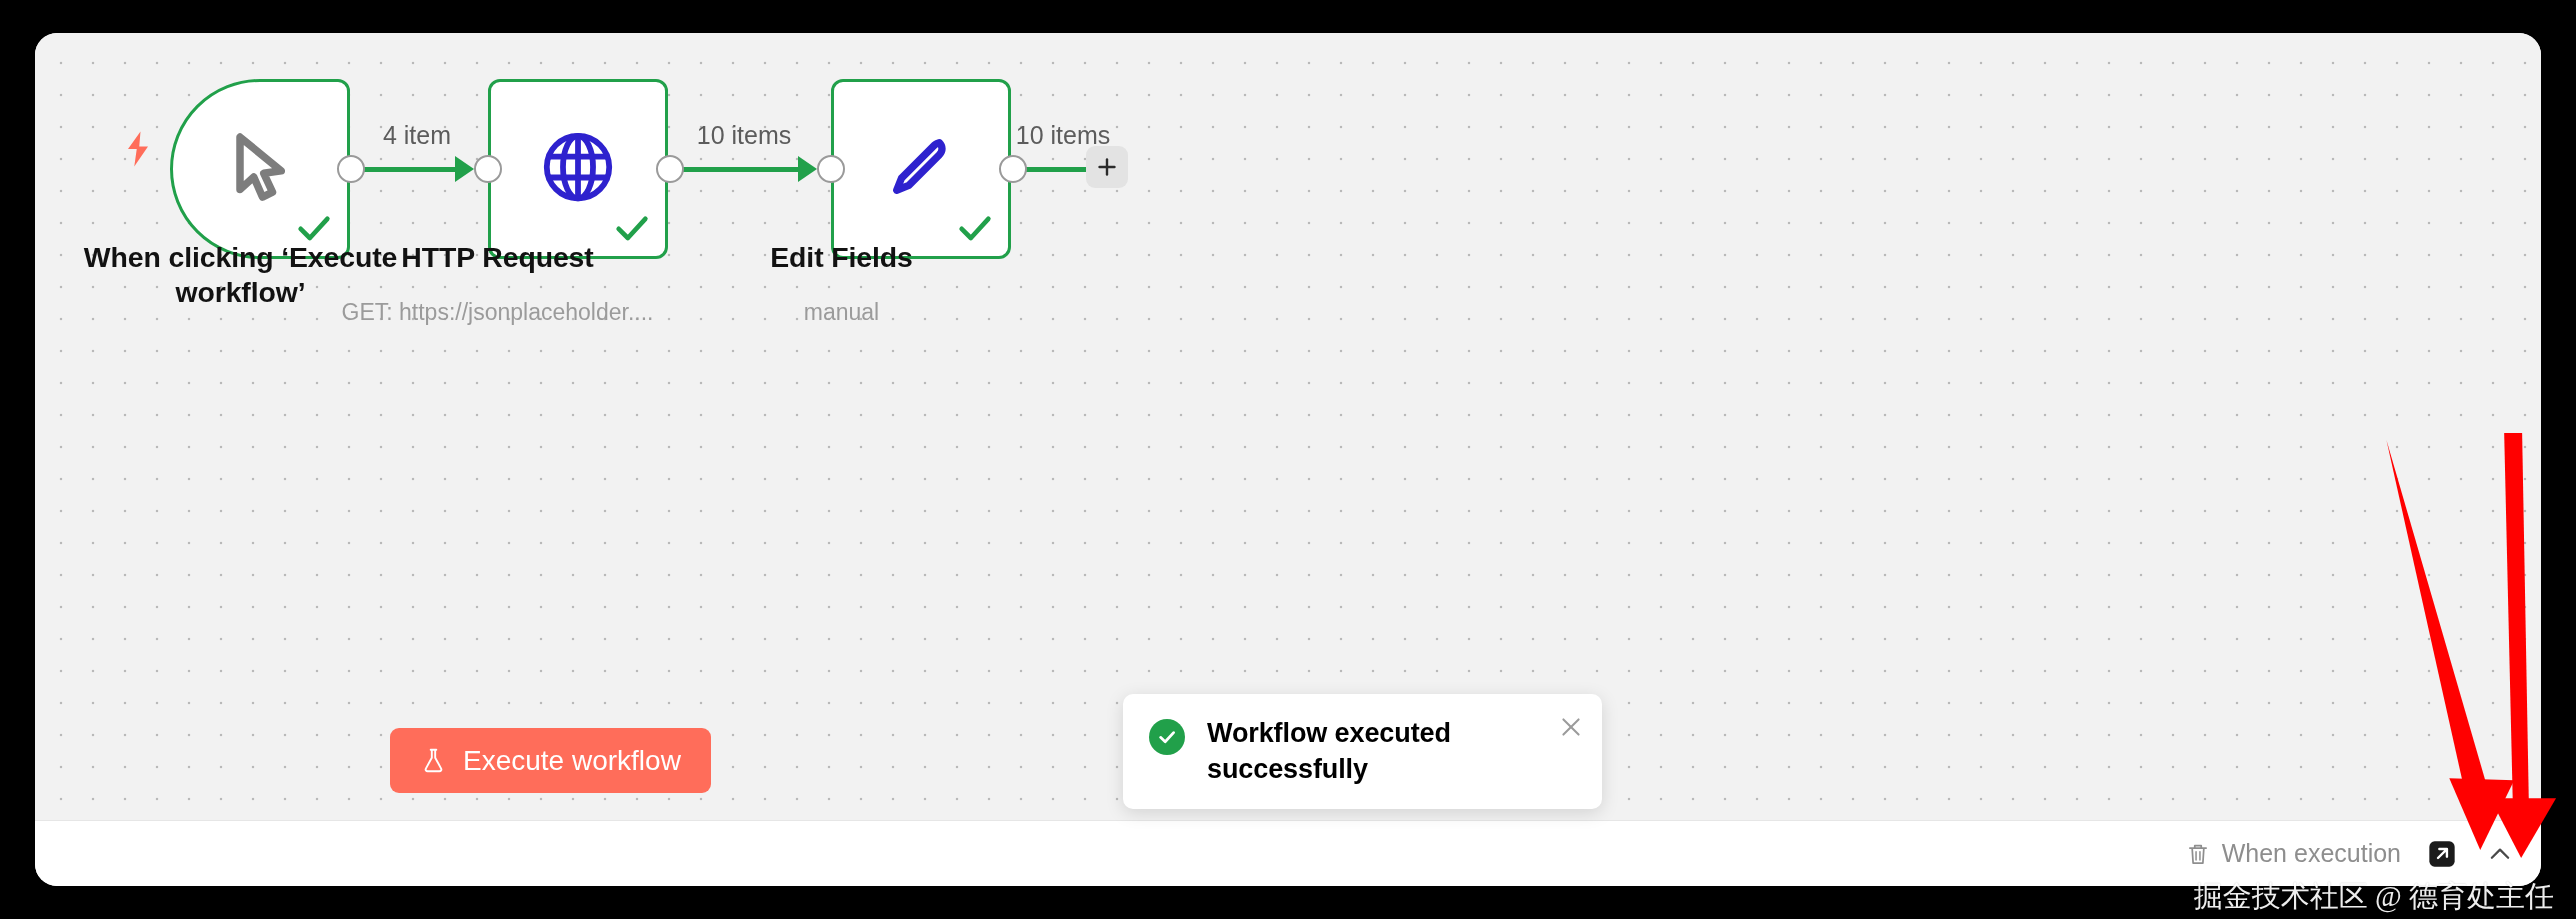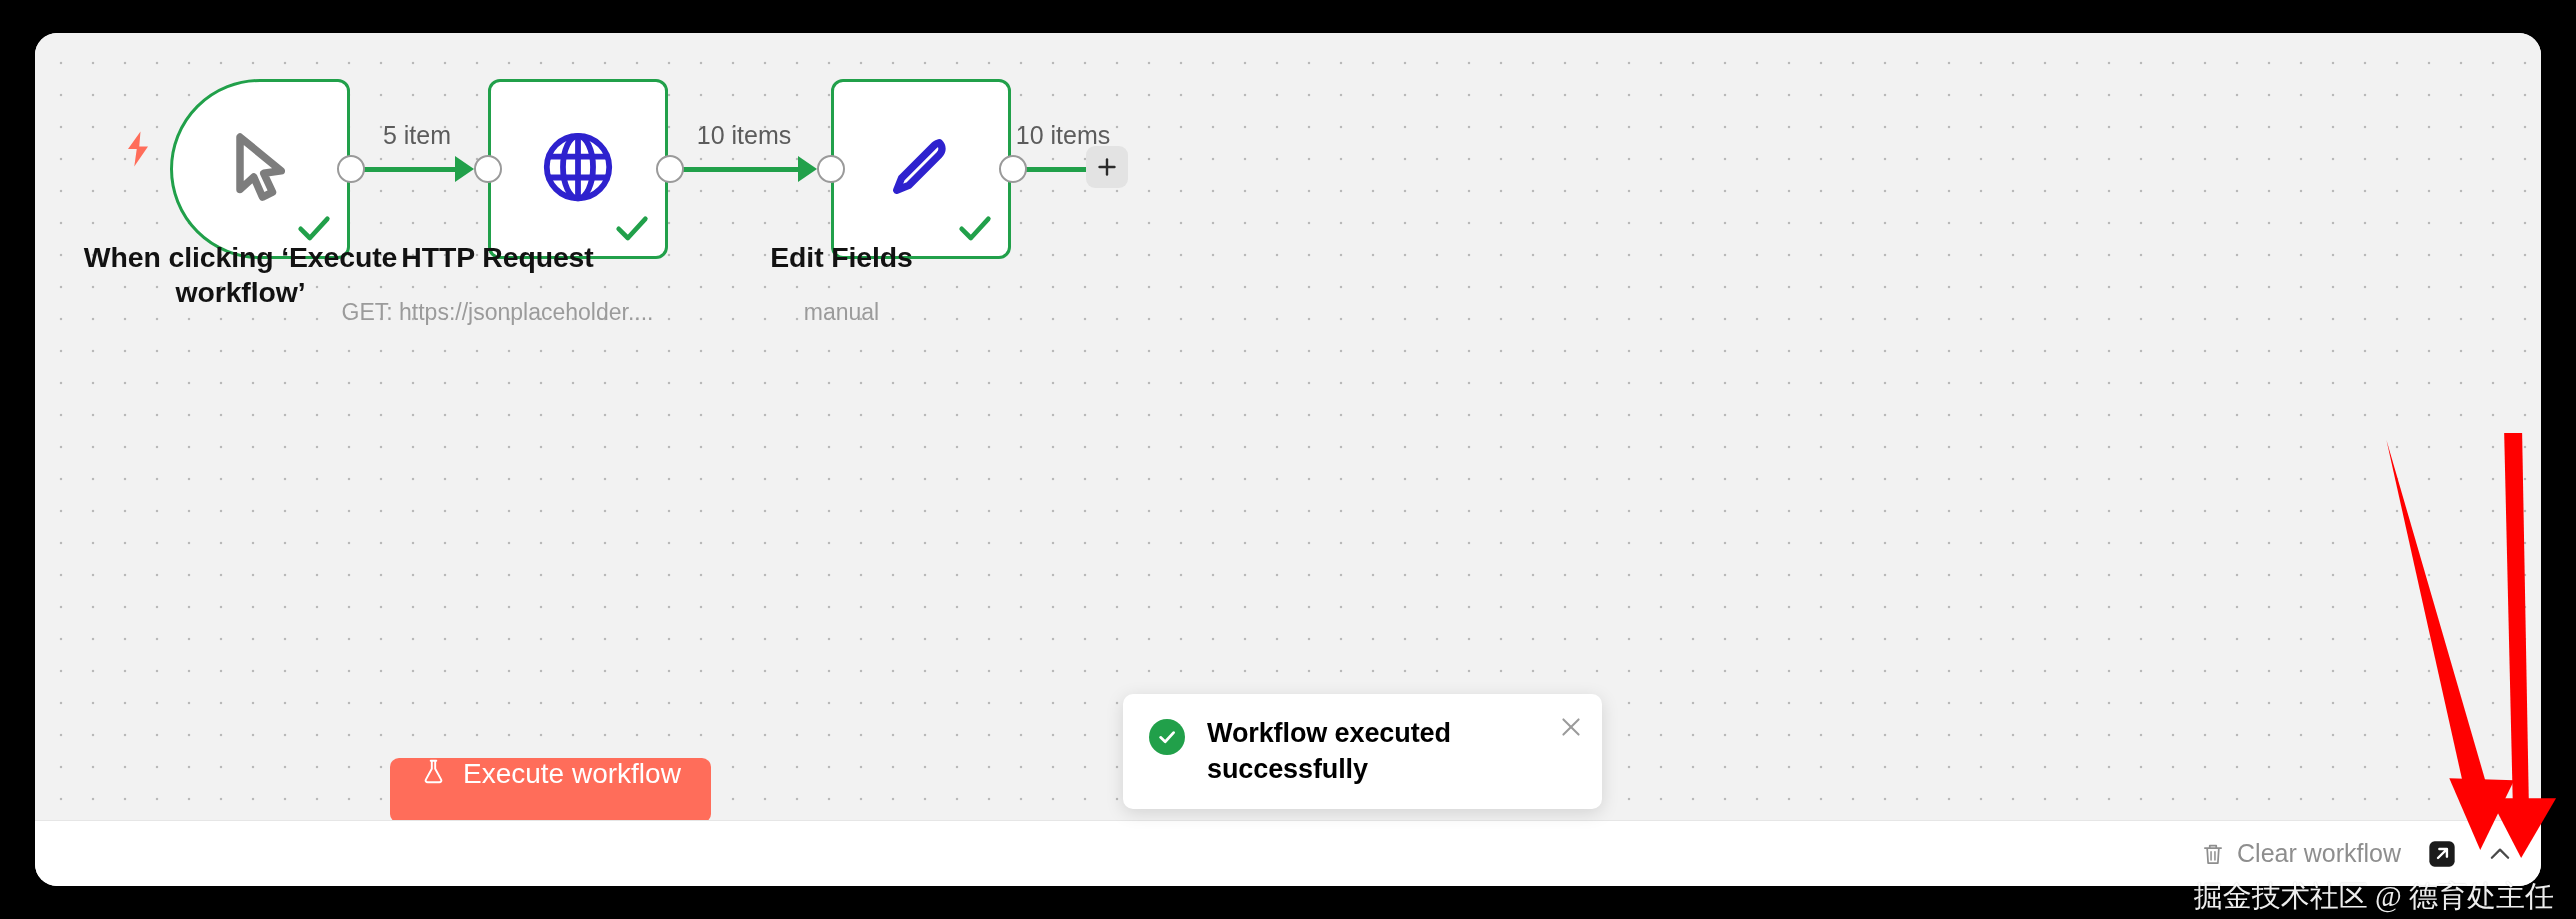--- a/index.html
+++ b/index.html
@@ -142,25 +142,24 @@
     left: 355px; top: 695px;
     height: 65px;
     padding: 0 30px;
     border: none;
     border-radius: 9px;
     background: #ff6d5a;
     color: #ffffff;
     font-family: "Liberation Sans", sans-serif;
     font-size: 28px;
     font-weight: 400;
-    display: flex; align-items: flex-start;
+    display: flex; align-items: center;
     gap: 16px;
     cursor: pointer;
     z-index: 20;
-    margin-top: 30px;
   }
 
   
   .toast {
     position: absolute;
     left: 1088px; top: 661px;
     width: 479px;
     min-height: 94px;
     background: #ffffff;
     border-radius: 10px;
@@ -268,21 +267,21 @@
         </svg>
       </div>
       <div class="endpoint" style="left:302px; top:122px;"></div>
 
       <div class="node-caption" style="left:-4px; top:207px;">
         <div class="node-title">When clicking ‘Execute workflow’</div>
       </div>
 
       <div class="conn-line" style="left:328px; top:134px; width:100px;"></div>
       <div class="conn-arrow" style="left:420px; top:123px;"></div>
-      <div class="conn-label" style="left:327px; top:88px; width:110px; text-align:center;">5 item</div>
+      <div class="conn-label" style="left:327px; top:88px; width:110px; text-align:center;">4 item</div>
 
       <div class="endpoint" style="left:439px; top:122px;"></div>
       <div class="node standard" style="left:453px; top:46px;">
         <div class="node-icon">
           <svg viewBox="0 0 64 64" width="74" height="74">
             <circle cx="32" cy="32" r="27" fill="none" stroke="#2e22ce" stroke-width="5"></circle>
             <ellipse cx="32" cy="32" rx="13" ry="27" fill="none" stroke="#2e22ce" stroke-width="5"></ellipse>
             <line x1="5" y1="23" x2="59" y2="23" stroke="#2e22ce" stroke-width="5"></line>
             <line x1="5" y1="41" x2="59" y2="41" stroke="#2e22ce" stroke-width="5"></line>
             <line x1="32" y1="5" x2="32" y2="59" stroke="#2e22ce" stroke-width="5"></line>
@@ -352,21 +351,21 @@
 
     </div>
 
     <div class="bottom-bar">
       <div class="clear-exec">
         <svg viewBox="0 0 24 24" width="26" height="26">
           <path d="M4.5 6.5 L19.5 6.5 M9 6.5 L9 4.3 L15 4.3 L15 6.5 M6.6 6.5 L7.5 20.5 L16.5 20.5 L17.4 6.5" fill="none" stroke="#8e8e8e" stroke-width="1.6" stroke-linecap="round" stroke-linejoin="round"></path>
           <line x1="10.2" y1="10" x2="10.2" y2="17.5" stroke="#8e8e8e" stroke-width="1.4" stroke-linecap="round"></line>
           <line x1="13.8" y1="10" x2="13.8" y2="17.5" stroke="#8e8e8e" stroke-width="1.4" stroke-linecap="round"></line>
         </svg>
-        <span>Clear workflow</span>
+        <span>When execution</span>
       </div>
 
       <div class="bar-icon-btn">
         <svg viewBox="0 0 24 24" width="32" height="32">
           <rect x="2.5" y="2.5" width="19" height="19" rx="4" fill="#1b1b1b"></rect>
           <path d="M9 15 L15.5 8.5 M10 8.3 L15.7 8.3 L15.7 14" fill="none" stroke="#ffffff" stroke-width="1.8" stroke-linecap="round" stroke-linejoin="round"></path>
         </svg>
       </div>
 
       <div class="bar-icon-btn">

